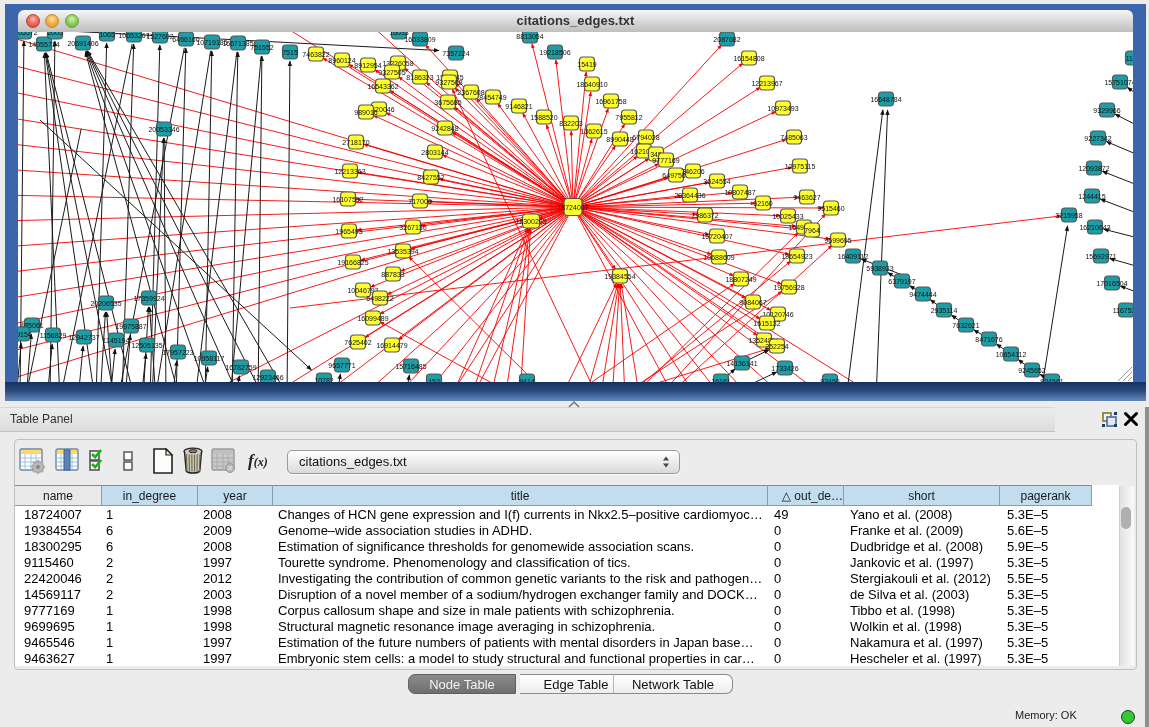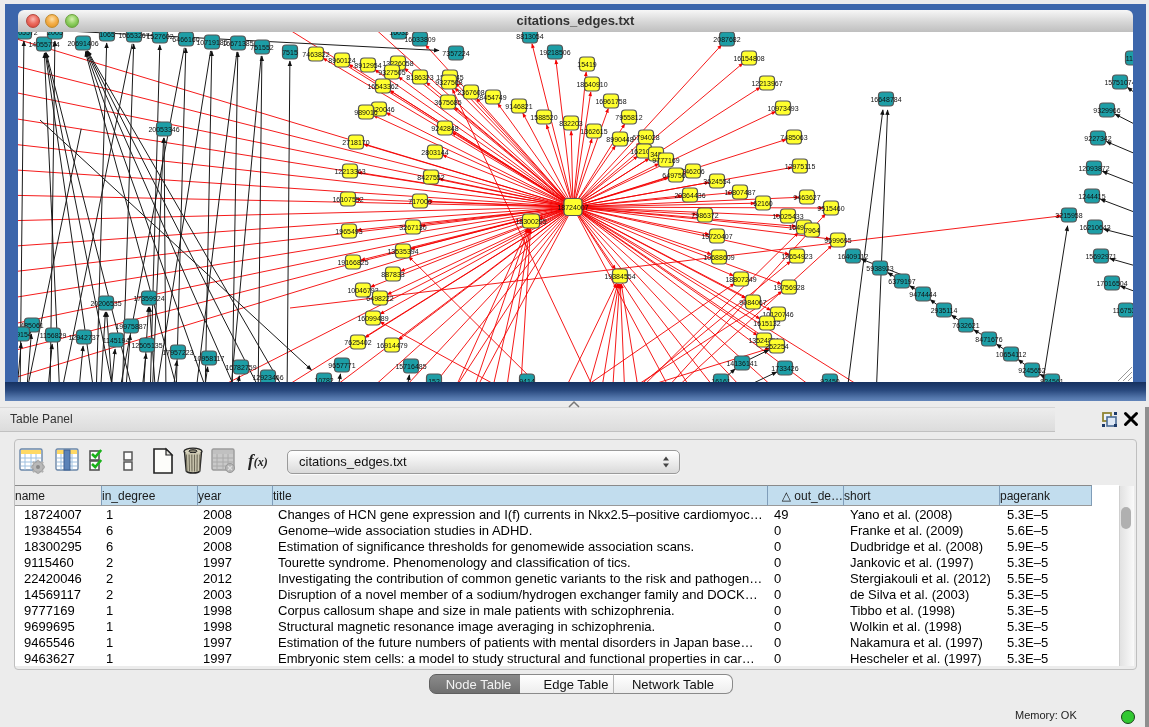--- a/index.html
+++ b/index.html
@@ -10,21 +10,21 @@
   background:linear-gradient(#f7f7f7,#d6d6d6 55%,#bfbfbf);border-bottom:1px solid #777;}
 #titlebar .t{position:absolute;left:0;right:0;top:3px;text-align:center;font-size:13px;font-weight:bold;color:#333}
 .light{position:absolute;top:4px;width:14px;height:14px;border-radius:50%;box-sizing:border-box}
 #content{left:18px;top:32px;width:1115px;height:350px;background:#fff;overflow:hidden}
 #tphead{left:0;top:407px;width:1055px;height:23px;background:linear-gradient(#ededed,#dcdcdc);border-top:1px solid #d6d6d6;border-bottom:1px solid #c1c1c1}
 #panel{left:14px;top:439px;width:1121px;height:229px;background:#ececec;border:1px solid #bfbfbf;border-radius:4px}
 #combo{left:287px;top:450px;width:391px;height:22px;border:1px solid #9a9a9a;border-radius:5px;
   background:linear-gradient(#fff,#e9e9e9 60%,#d9d9d9);box-shadow:0 1px 1px rgba(255,255,255,.8)}
 #combo .txt{position:absolute;left:11px;top:3px;font-size:13px;color:#111}
 .thead{top:485px;height:21px;position:absolute;background:#c2ddee;border-top:1px solid #8a8a8a;border-bottom:1px solid #999;
-  font-size:12px;color:#1a1a1a;text-align:left;line-height:21px;border-right:1px solid #7f9db9;box-sizing:border-box}
+  font-size:12px;color:#1a1a1a;text-align:center;line-height:21px;border-right:1px solid #7f9db9;box-sizing:border-box}
 .trow{position:absolute;left:0;width:1078px;height:16px;font-size:13px;color:#000;background:#fff}
 .trow span{position:absolute;top:1px;white-space:nowrap;overflow:hidden}
 .c0{left:9px}.c1{left:91px}.c2{left:188px}.c3{left:263px;width:492px}
 .c4{left:759px}.c5{left:835px;width:160px}.c6{left:992px}
 .seg{position:absolute;top:674px;height:20px;box-sizing:border-box;font-size:13px;text-align:center;line-height:19px;color:#111;
   background:linear-gradient(#fff,#ededed);border:1px solid #8a8a8a}
 </style></head><body>
 <div class="abs" id="frame"></div>
 <div class="abs" id="botborder"></div>
 <div class="abs" id="titlebar">
@@ -720,21 +720,21 @@
   </div>
 <div class="thead" style="left:15px;width:87px;background:#e9e9e9">name</div>
 <div class="thead" style="left:102px;width:96px">in_degree</div>
 <div class="thead" style="left:198px;width:75px">year</div>
 <div class="thead" style="left:273px;width:495px">title</div>
 <div class="thead" style="left:768px;width:76px;text-align:right;padding-left:8px">△ out_de…</div>
 <div class="thead" style="left:844px;width:156px">short</div>
 <div class="thead" style="left:1000px;width:92px">pagerank</div>
 <div class="abs" style="left:1119px;top:486px;width:14px;height:180px;background:linear-gradient(90deg,#e2e2e2,#fafafa);border-left:1px solid #cfcfcf"></div>
 <div class="abs" style="left:1121px;top:507px;width:10px;height:22px;background:#b0b0b0;border-radius:6px"></div>
-<div class="seg" style="left:429px;width:99px;border-radius:7px 0 0 7px;background:linear-gradient(#8b8b8b,#6f6f6f);color:#f3f3f3;border-color:#5f5f5f">Node Table</div>
+<div class="seg" style="left:408px;width:108px;border-radius:7px 0 0 7px;background:linear-gradient(#8b8b8b,#6f6f6f);color:#f3f3f3;border-color:#5f5f5f">Node Table</div>
 <div class="seg" style="left:520px;width:113px;border-left:none">Edge Table</div>
 <div class="seg" style="left:613px;width:120px;border-left:1px solid #b5b5b5;border-radius:0 7px 7px 0">Network Table</div>
 <div class="abs" style="left:1015px;top:709px;font-size:11px;color:#222">Memory: OK</div>
 <div class="abs" style="left:1121px;top:710px;width:12px;height:12px;border-radius:50%;background:#32c832;border:1px solid #1a421a"></div>
 <div class="abs" style="left:1145px;top:407px;width:4px;height:320px;background:#8f8f8f"></div>
 <svg class="abs" style="left:567px;top:400px" width="14" height="8" viewBox="0 0 14 8">
     <path d="M2 7 L7 2 L12 7" stroke="#777" stroke-width="1.5" fill="none"></path>
   </svg>
 
 </body></html>

